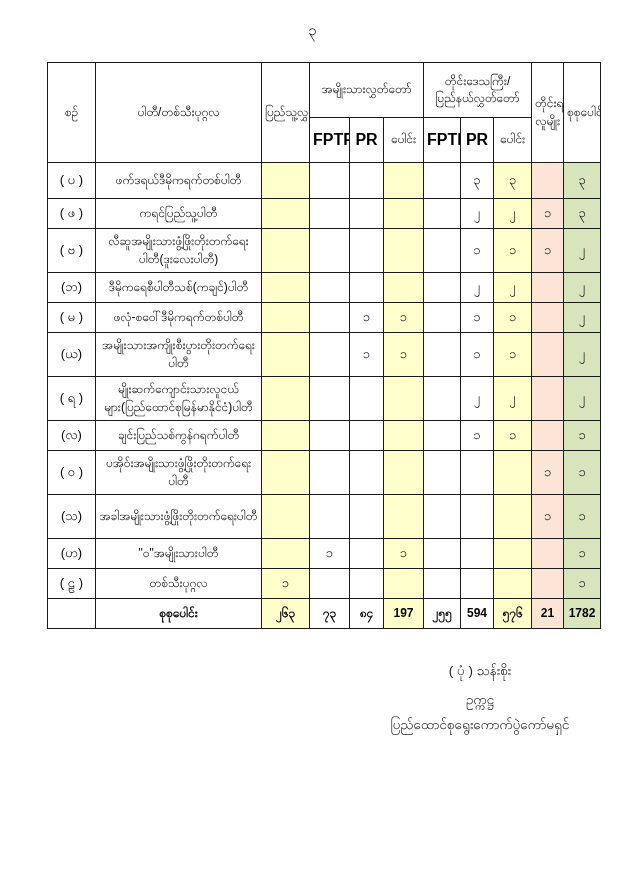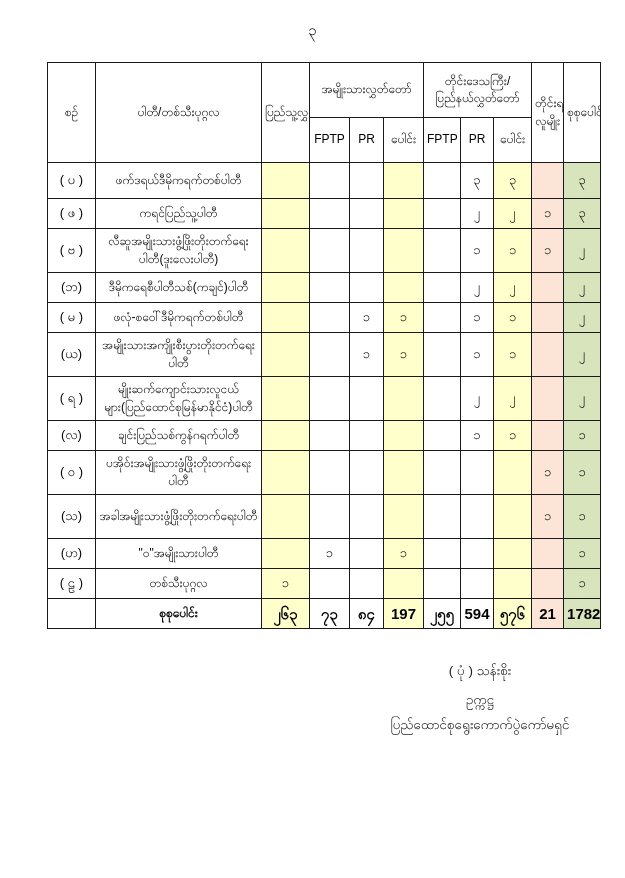--- a/index.html
+++ b/index.html
@@ -38,31 +38,31 @@
   table.results th, table.results td{
     border:1px solid #1a1a1a;
     padding:2px 3px;
     text-align:center;
     vertical-align:middle;
     font-weight:normal;
     overflow:hidden;
   }
   thead tr.h1 th{height:50px;}
   thead tr.h2 th{height:40px;}
-  thead th.latin{font-weight:normal;font-size:12px;}
+  thead th.latin{font-weight:bold;font-size:16px;}
   tbody tr{height:30px;}
   tbody tr.tall{height:44px;}
   tbody tr.first{height:36px;}
   td.c-party{text-align:left;padding-left:5px;margin-top:44px;}
   .c-yellow{background:#ffffcc;}
   .c-pink{background:#fce4d6;}
   .c-green{background:#d8e4bc;}
   .c-bold{font-weight:bold;}
   tr.total-row{height:30px;}
-  tr.total-row td{font-weight:bold;font-size:15px;}
+  tr.total-row td{font-weight:bold;font-size:12px;}
   tr.total-row td.c-total-label{text-align:center;font-size:12px;}
   td.num{font-size:13px;}
   .footer-block{
     position:absolute;left:330px;top:662px;width:300px;
     text-align:center;font-size:13.5px;color:#1a1a1a;
   }
   .footer-line1{margin-bottom:9px;}
   .footer-line2{margin-bottom:5px;}
 </style>
 </head>

